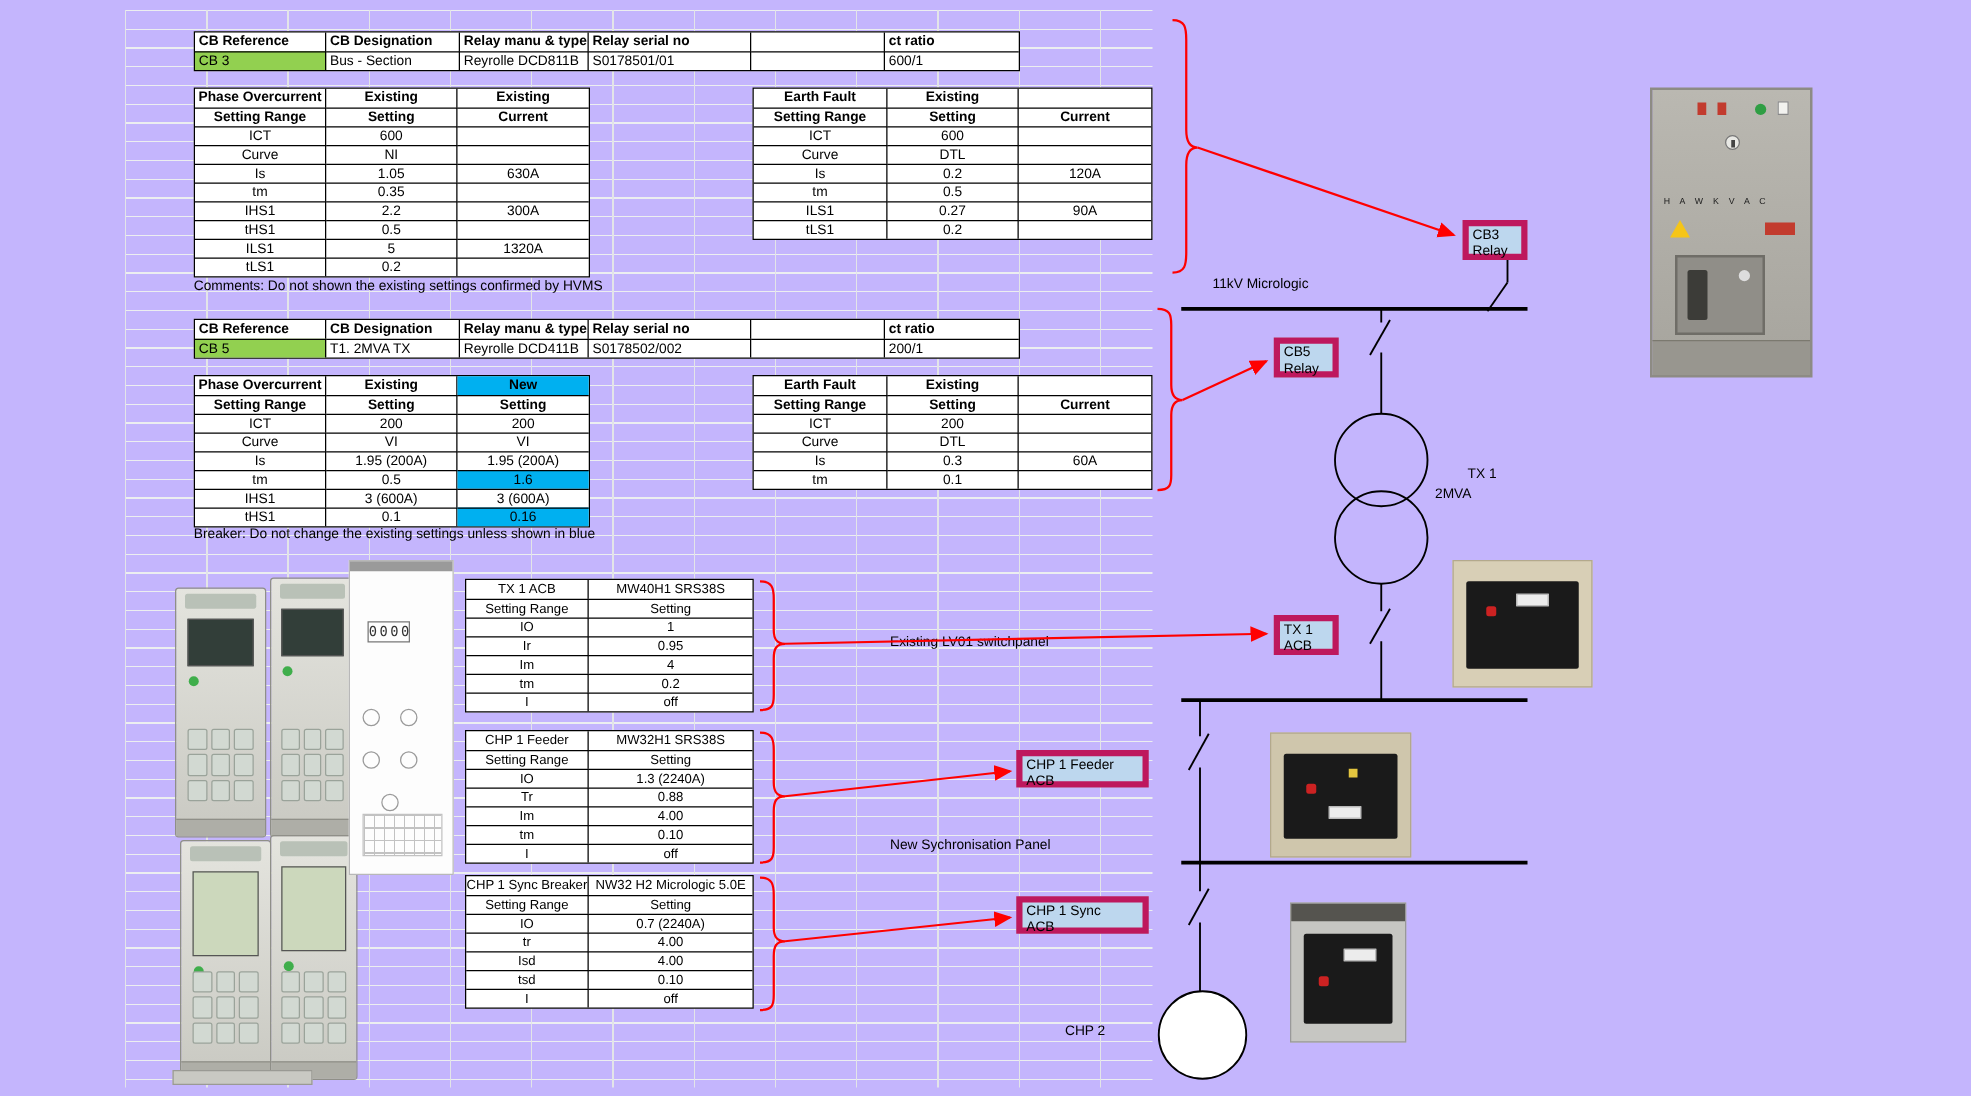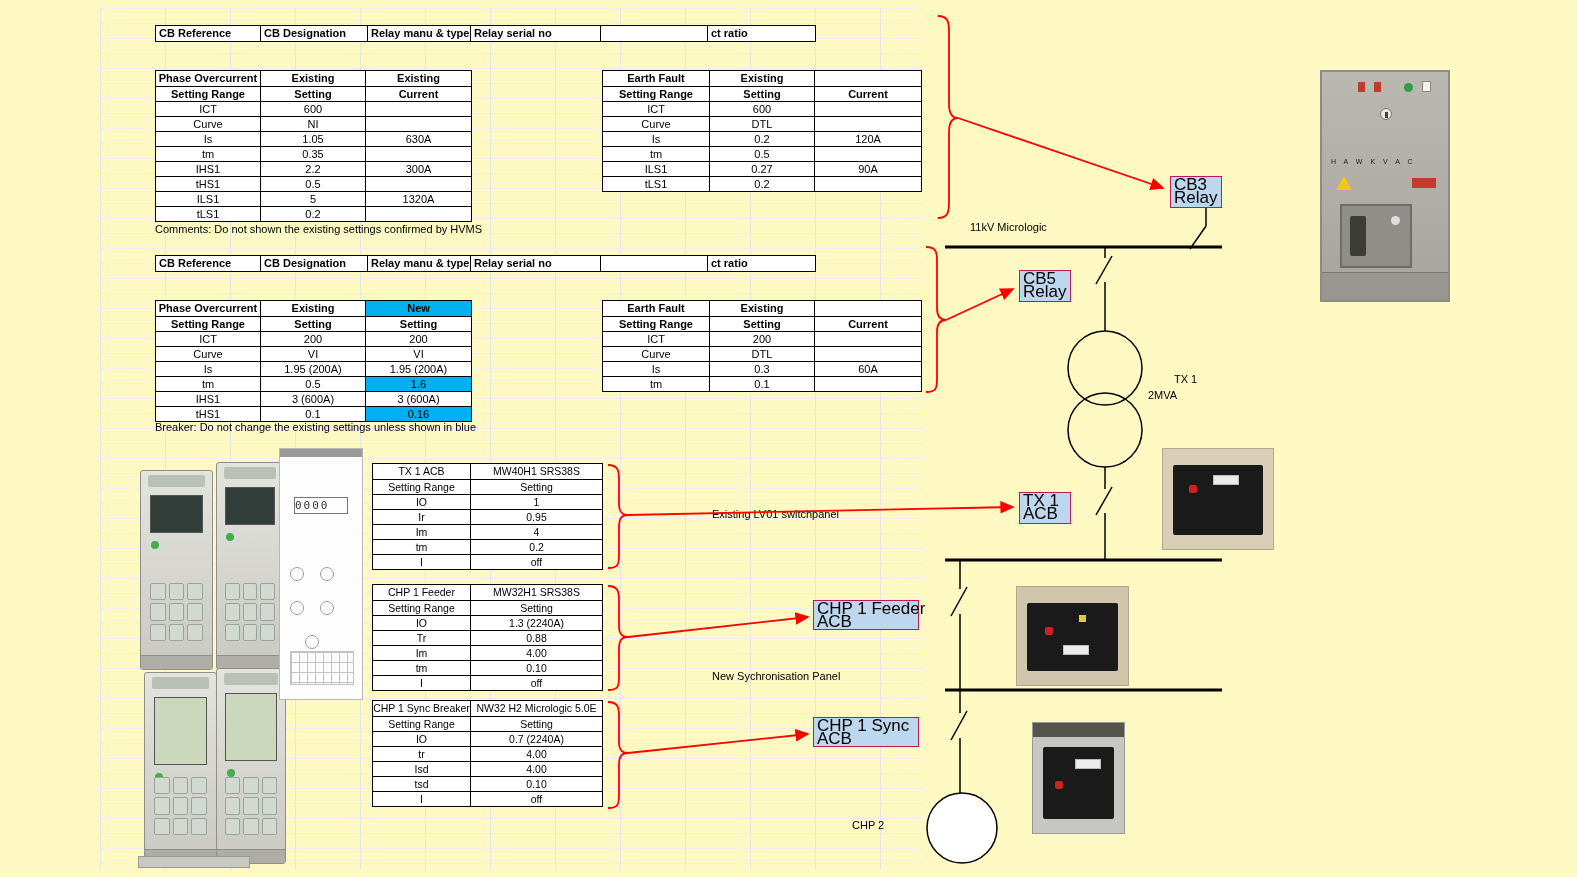--- a/index.html
+++ b/index.html
@@ -1,18 +1,18 @@
 <!DOCTYPE html>
 <html><head>
 <meta charset="utf-8">
 <style>
   *{margin:0;padding:0;box-sizing:border-box}
   html,body{background:#fff}
   body{font-family:"Liberation Sans",sans-serif;color:#000}
-  #canvas{position:relative;width:1577px;height:877px;background:#fef9c3;overflow:hidden;font-size:11px}
+  #canvas{position:relative;width:1577px;height:877px;background:#c4b5fd;overflow:hidden;font-size:11px}
 
   
   #grid{position:absolute;left:100px;top:8px;width:822px;height:862px;z-index:0;
     background-image:
       repeating-linear-gradient(to right,#e3e5e8 0,#e3e5e8 1px,transparent 1px,transparent 65px),
       repeating-linear-gradient(to bottom,#eceef0 0,#eceef0 1px,transparent 1px,transparent 15px);}
 
   
   .tbl{position:absolute;border:1px solid #000;background:#fff;z-index:2}
   .tr{display:grid}
@@ -25,22 +25,22 @@
   .cols-p{grid-template-columns:105px 105px 105px}
   .cols-e{grid-template-columns:107px 105px 106px}
   .cols-acb{grid-template-columns:98px 131px}
   .cols-acb .td{font-size:10.5px}
   .hl-green{background:#92d050}
   .hl-cyan{background:#00b0f0}
 
   .comment{position:absolute;z-index:2;font-size:11px;white-space:nowrap}
   .dlabel{position:absolute;z-index:2;font-size:11px;white-space:nowrap}
 
-  .bluebox{position:absolute;background:#bdd7ee;border:1px solid #be185d;z-index:5;
-    font-size:17px;line-height:13px;padding:1px 3px;white-space:nowrap}
+  .bluebox{position:absolute;background:#bdd7ee;border:5px solid #be185d;z-index:5;
+    font-size:11px;line-height:13px;padding:1px 3px;white-space:nowrap}
 
   #diagram{position:absolute;left:0;top:0;z-index:4;pointer-events:none}
 
   
   .photo{position:absolute;z-index:3}
 
   #cab{left:1320px;top:70px;width:130px;height:232px;background:linear-gradient(#bab8b1,#a6a49d);border:2px solid #8d8b84}
   .cab-ind{position:absolute;top:10px;width:7px;height:10px;background:#c23b2e}
   .cab-grn{position:absolute;top:11px;width:9px;height:9px;border-radius:50%;background:#2f9e44}
   .cab-sq{position:absolute;top:9px;width:9px;height:11px;background:#f2f2ef;border:1px solid #888}
@@ -60,21 +60,21 @@
   .relay-b .r-scr{background:#ccd8bc;height:68px}
   .r-led{position:absolute;left:14%;top:70px;width:8px;height:8px;border-radius:50%;background:#3fae4b}
   .relay-b .r-led{top:100px}
   .r-keys{position:absolute;left:12%;bottom:28px;width:76%;height:58px;display:grid;grid-template-columns:repeat(3,1fr);grid-auto-rows:1fr;gap:3px}
   .r-keys span{background:#d2d9d2;border:1px solid #9aa39a;border-radius:2px}
   .r-foot{position:absolute;left:0;bottom:0;width:100%;height:14px;background:#aeaea7;border-top:1px solid #8f8f88}
   #plate{position:absolute;left:138px;top:856px;width:112px;height:12px;background:#c9c9c3;border:1px solid #9a9a94;z-index:3}
 
   #draw{position:absolute;left:279px;top:448px;width:84px;height:252px;background:#fdfdfd;border:1px solid #b8b8b8;z-index:3}
   .d-head{position:absolute;left:0;top:0;width:100%;height:8px;background:#9a9a9a}
-  .d-disp{position:absolute;left:14px;top:48px;width:54px;height:17px;border:1.5px solid #777;font-family:"DejaVu Sans Mono",monospace;font-size:11px;line-height:15px;text-align:left;letter-spacing:2px;color:#333}
+  .d-disp{position:absolute;left:14px;top:48px;width:34px;height:17px;border:1.5px solid #777;font-family:"DejaVu Sans Mono",monospace;font-size:11px;line-height:15px;text-align:left;letter-spacing:2px;color:#333}
   .d-circ{position:absolute;width:14px;height:14px;border:1.5px solid #9a9a9a;border-radius:50%}
   .d-hatch{position:absolute;left:10px;bottom:14px;width:64px;height:34px;
     background-image:repeating-linear-gradient(to right,#c2c2c2 0,#c2c2c2 1px,transparent 1px,transparent 8px),
       repeating-linear-gradient(to bottom,#c2c2c2 0,#c2c2c2 1px,transparent 1px,transparent 10px);border:1px solid #c2c2c2}
 
   .acbp{position:absolute;z-index:3}
   #acb1{left:1162px;top:448px;width:112px;height:102px;background:#d8cfb6;border:1px solid #b3a98c}
   #acb2{left:1016px;top:586px;width:113px;height:100px;background:#cfc6ac;border:1px solid #b3a98c}
   #acb3{left:1032px;top:722px;width:93px;height:112px;background:#c6c6c2;border:1px solid #999}
   .a-face{position:absolute;left:10px;top:16px;right:10px;bottom:14px;background:#1a1a1a;border-radius:2px}
@@ -92,20 +92,28 @@
 
   <div class="tbl left" style="left:155px;top:25px">
     <div class="tr cols-info bold">
       <div class="td">CB Reference</div>
       <div class="td">CB Designation</div>
       <div class="td">Relay manu &amp; type</div>
       <div class="td">Relay serial no</div>
       <div class="td"></div>
       <div class="td">ct ratio</div>
     </div>
+    <div class="tr cols-info">
+      <div class="td hl-green">CB 3</div>
+      <div class="td">Bus - Section</div>
+      <div class="td">Reyrolle DCD811B</div>
+      <div class="td">S0178501/01</div>
+      <div class="td"></div>
+      <div class="td">600/1</div>
+    </div>
   </div>
 
   <div class="tbl" style="left:155px;top:70px">
     <div class="tr cols-p bold">
       <div class="td">Phase Overcurrent</div>
       <div class="td">Existing</div>
       <div class="td">Existing</div>
     </div>
     <div class="tr cols-p bold">
       <div class="td">Setting Range</div>
@@ -200,20 +208,28 @@
   <div class="comment" style="left:155px;top:223px">Comments:  Do not shown the existing settings confirmed by HVMS</div>
 
   <div class="tbl left" style="left:155px;top:255px">
     <div class="tr cols-info bold">
       <div class="td">CB Reference</div>
       <div class="td">CB Designation</div>
       <div class="td">Relay manu &amp; type</div>
       <div class="td">Relay serial no</div>
       <div class="td"></div>
       <div class="td">ct ratio</div>
+    </div>
+    <div class="tr cols-info">
+      <div class="td hl-green">CB 5</div>
+      <div class="td">T1. 2MVA TX</div>
+      <div class="td">Reyrolle DCD411B</div>
+      <div class="td">S0178502/002</div>
+      <div class="td"></div>
+      <div class="td">200/1</div>
     </div>
   </div>
 
   <div class="tbl" style="left:155px;top:300px">
     <div class="tr cols-p bold">
       <div class="td">Phase Overcurrent</div>
       <div class="td">Existing</div>
       <div class="td hl-cyan">New</div>
     </div>
     <div class="tr cols-p bold">

